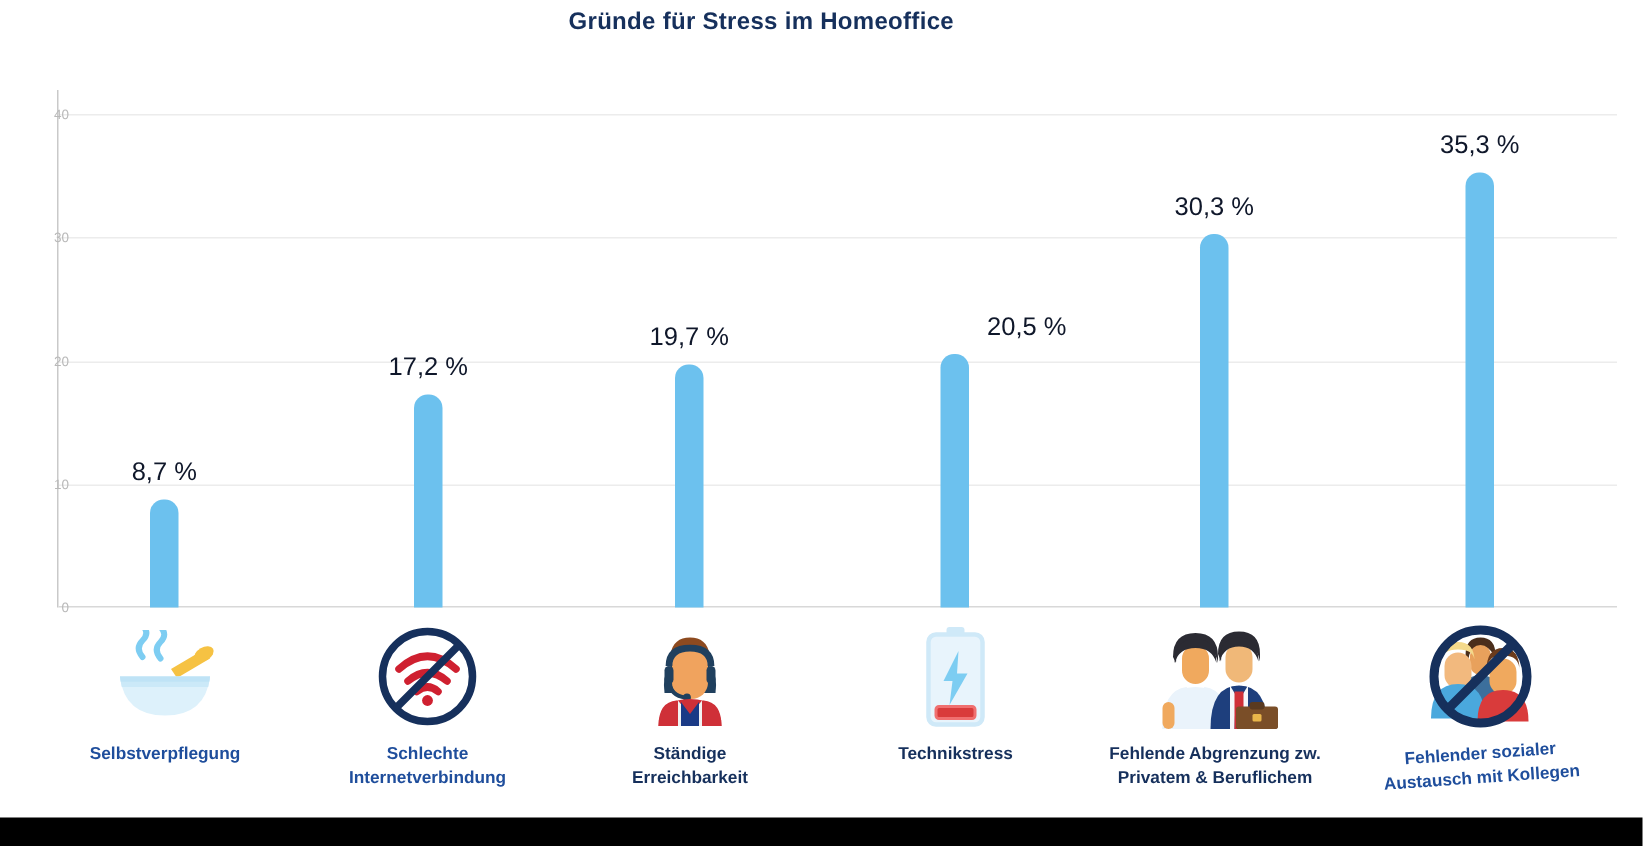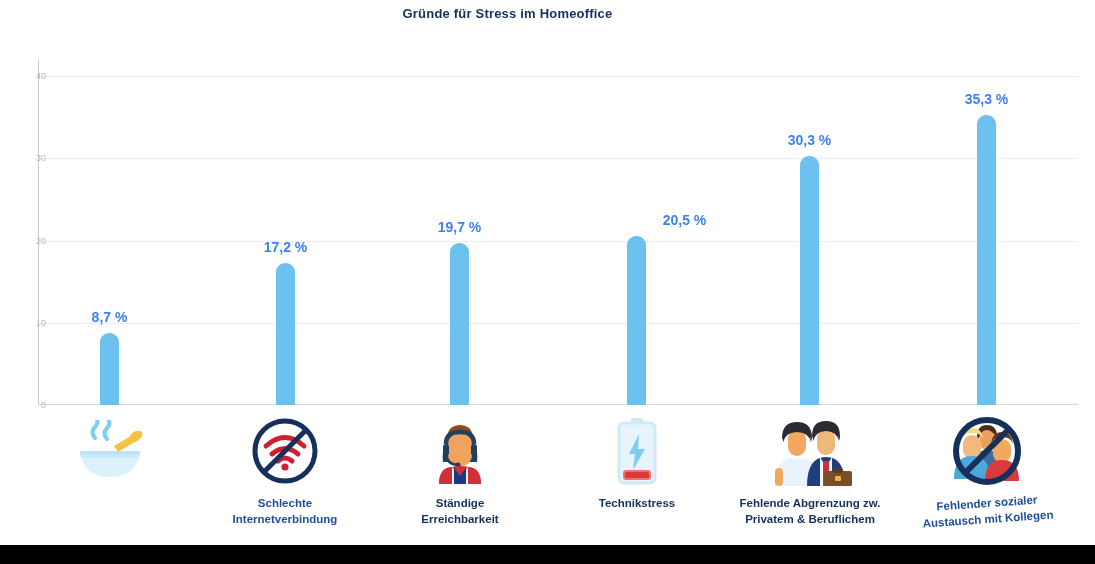--- a/index.html
+++ b/index.html
@@ -9,21 +9,21 @@
     font-family:"Liberation Sans", sans-serif;
     overflow:hidden;
     position:relative;
   }
   #chart-root{position:absolute;left:0;top:0;width:1095px;height:564px;background:#fff;}
 
   
   .chart-title{
     position:absolute;left:0;top:6px;width:1015px;
     text-align:center;
-    font-size:13px;font-weight:bold;letter-spacing:.2px;
+    font-size:16px;font-weight:bold;letter-spacing:.2px;
     color:#16305c;
   }
 
   
   .plot{
     position:absolute;
     left:38px;top:60px;
     width:1040px;height:345px;padding-left:12px;
   }
   .y-axis-line{
@@ -53,22 +53,22 @@
   }
   .bar{
     width:19px;
     background:#6cc1ee;
     border-radius:9px 9px 0 0;
   }
   .bar-label{
     position:absolute;
     left:50%;transform:translateX(-50%);
     white-space:nowrap;
-    font-size:14px;font-weight:bold;
-    color:#3b82f6;
+    font-size:17px;font-weight:normal;
+    color:#0f172a;
   }
 
   
   .cat{
     position:absolute;
     top:412px;
     width:190px;
     text-align:center;
     transform:translateX(-50%);
   }
@@ -155,20 +155,21 @@
       <svg width="72" height="62" viewBox="0 0 72 62">
         <path d="M21 18 q-5 -6 0 -11 q5 -5 0 -10" fill="none" stroke="#7dcdf2" stroke-width="4" stroke-linecap="round"></path>
         <path d="M33 19 q-5 -6 0 -11 q5 -5 0 -10" fill="none" stroke="#7dcdf2" stroke-width="4" stroke-linecap="round"></path>
         <path d="M66 19 L44 32 L40 26 L62 13 Z" fill="#f6c243" stroke="none"></path>
         <ellipse cx="62" cy="16" rx="7" ry="4.5" fill="#f6c243" transform="rotate(-30 62 16)"></ellipse>
         <path d="M6 31 L66 31 Q63 57 36 57 Q9 57 6 31 Z" fill="#ddf1fb"></path>
         <path d="M6 31 L66 31 Q65.5 35 64.8 38 L7.2 38 Q6.5 35 6 31 Z" fill="#cbe9f8"></path>
         <path d="M6 31 L66 31 Q65.8 33 65.5 34.5 L6.5 34.5 Q6.2 33 6 31 Z" fill="#bfe3f6"></path>
       </svg>
     </div>
+    <div class="cat-label">Selbstverpflegung</div>
   </div>
 
   <div class="cat" style="left:285px;">
     <div class="icon-wrap">
       <svg width="70" height="70" viewBox="0 0 70 70">
         <path d="M16 30 Q35 13 54 30" fill="none" stroke="#cf2030" stroke-width="5" stroke-linecap="round"></path>
         <path d="M22 38 Q35 27 48 38" fill="none" stroke="#cf2030" stroke-width="5" stroke-linecap="round"></path>
         <path d="M28 45 Q35 39 42 45" fill="none" stroke="#cf2030" stroke-width="5" stroke-linecap="round"></path>
         <circle cx="35" cy="51" r="3.6" fill="#cf2030"></circle>
         <circle cx="35" cy="35" r="30" fill="none" stroke="#16305c" stroke-width="5"></circle>

